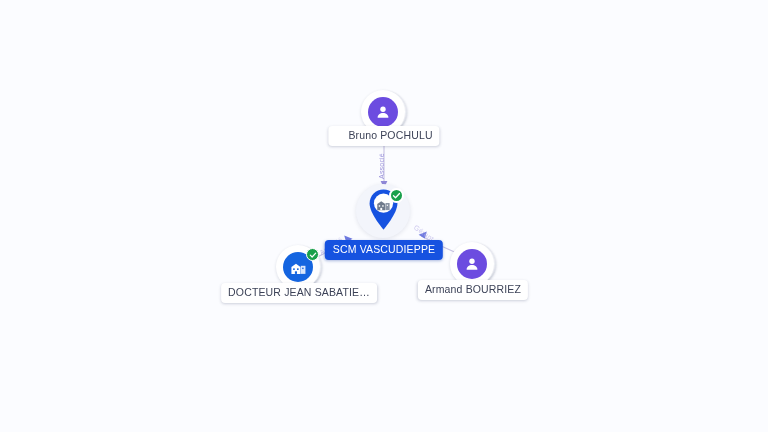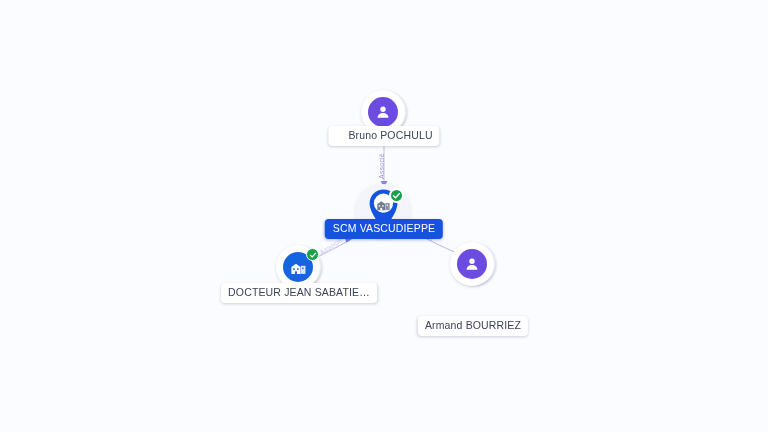--- a/index.html
+++ b/index.html
@@ -261,21 +261,21 @@
           <rect x="17.2" y="12.2" width="2" height="2" fill="#ffffff"></rect>
           <rect x="6.9" y="17.4" width="3" height="3.6" fill="#ffffff"></rect>
         </svg>
       </div>
       <div class="pin-check">
         <svg width="9" height="9" viewBox="0 0 24 24">
           <path d="M4 12.6 L9.4 18 L20 6.6" stroke="#ffffff" stroke-width="3.4" fill="none" stroke-linecap="round" stroke-linejoin="round"></path>
         </svg>
       </div>
     </div>
-    <div class="node-label primary" style="top:7px;">SCM VASCUDIEPPE</div>
+    <div class="node-label primary" style="top:28px;">SCM VASCUDIEPPE</div>
   </div>
 
   <div class="node" style="left:299px; top:268px;">
     <div class="node-stack">
       <div class="stack-card c3"></div>
       <div class="stack-card c2"></div>
       <div class="stack-card c1"></div>
       <div class="company-circle">
         <svg width="17" height="17" viewBox="0 0 24 24">
           <path d="M2 21V11.2L8.4 6.6l6.4 4.6V21z" fill="#ffffff"></path>
@@ -300,16 +300,16 @@
       <div class="stack-card c3"></div>
       <div class="stack-card c2"></div>
       <div class="stack-card c1"></div>
       <div class="avatar-circle">
         <svg width="18" height="18" viewBox="0 0 24 24">
           <circle cx="12" cy="8.4" r="3.6" fill="#ffffff"></circle>
           <path d="M4.8 19.5c0-3.9 3.2-6.2 7.2-6.2s7.2 2.3 7.2 6.2z" fill="#ffffff"></path>
         </svg>
       </div>
     </div>
-    <div class="node-label" style="top:15px;margin-top:36px;">Armand BOURRIEZ</div>
+    <div class="node-label" style="top:15px;">Armand BOURRIEZ</div>
   </div>
 
 </div>
 
 </body></html>

